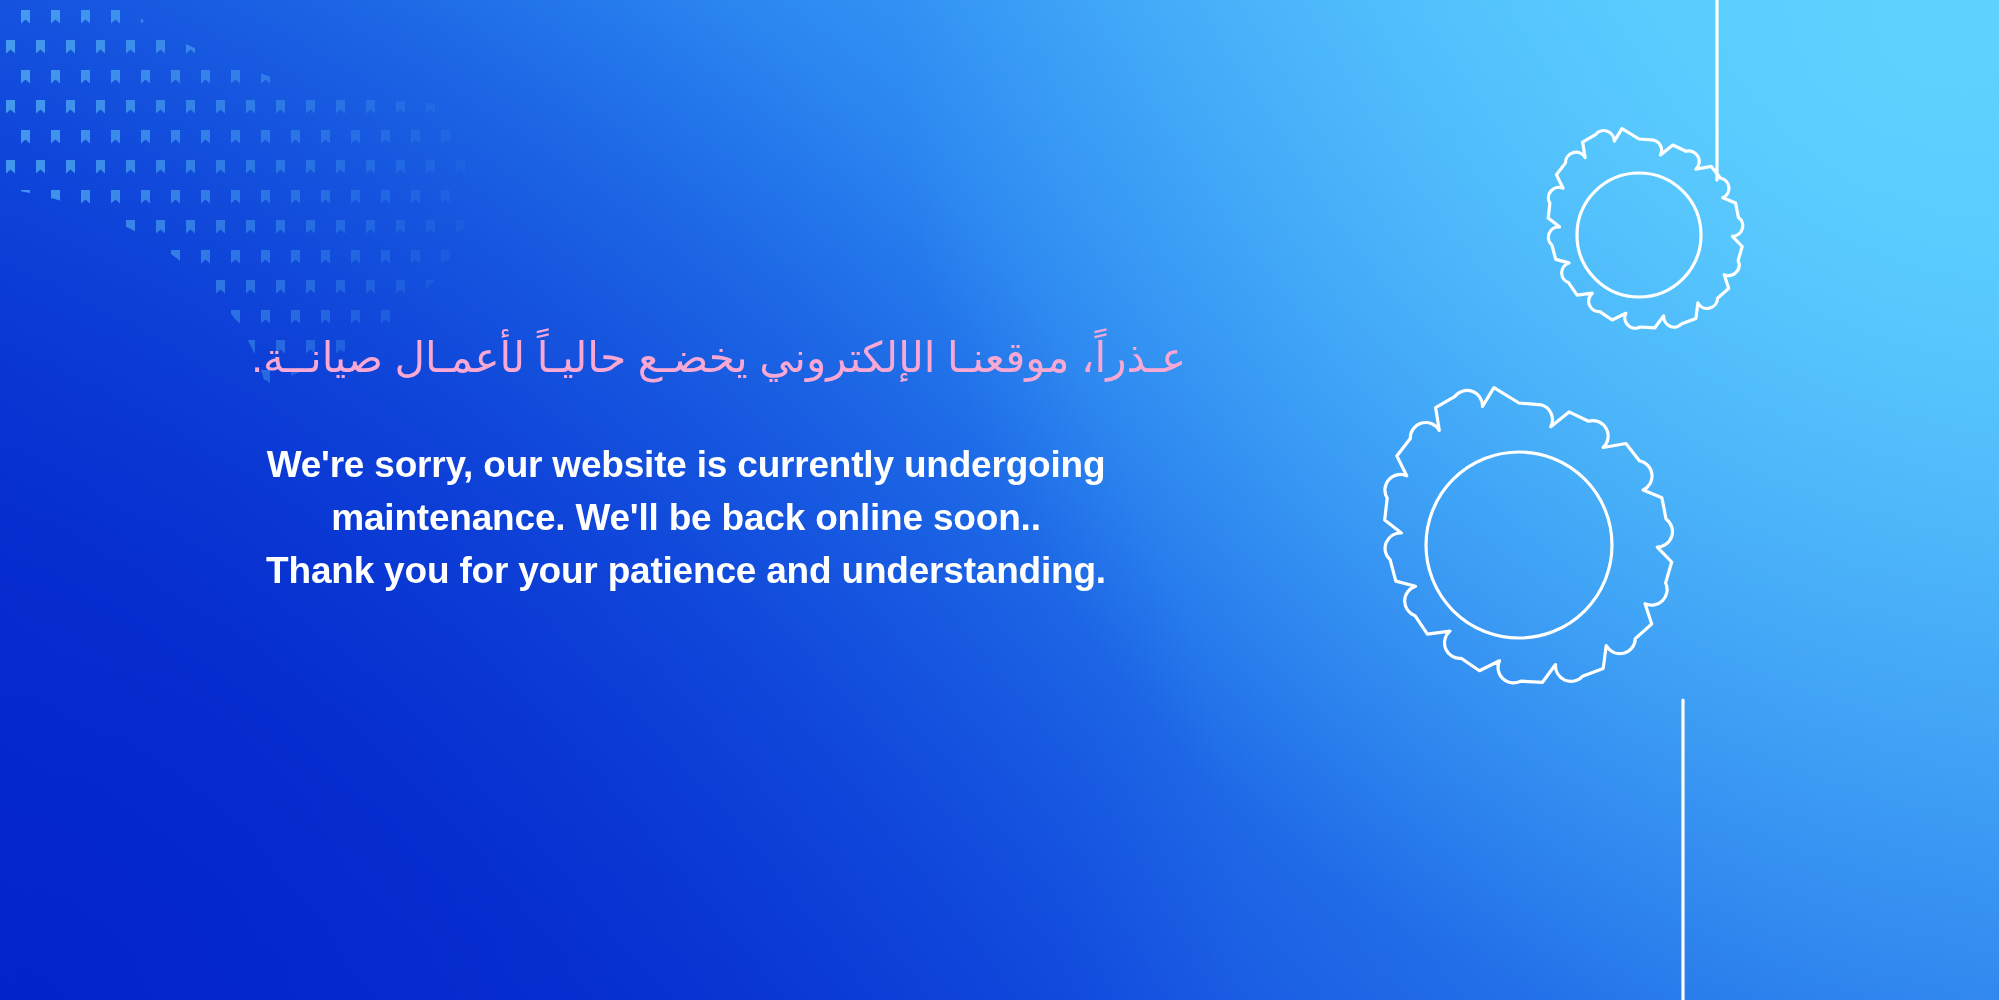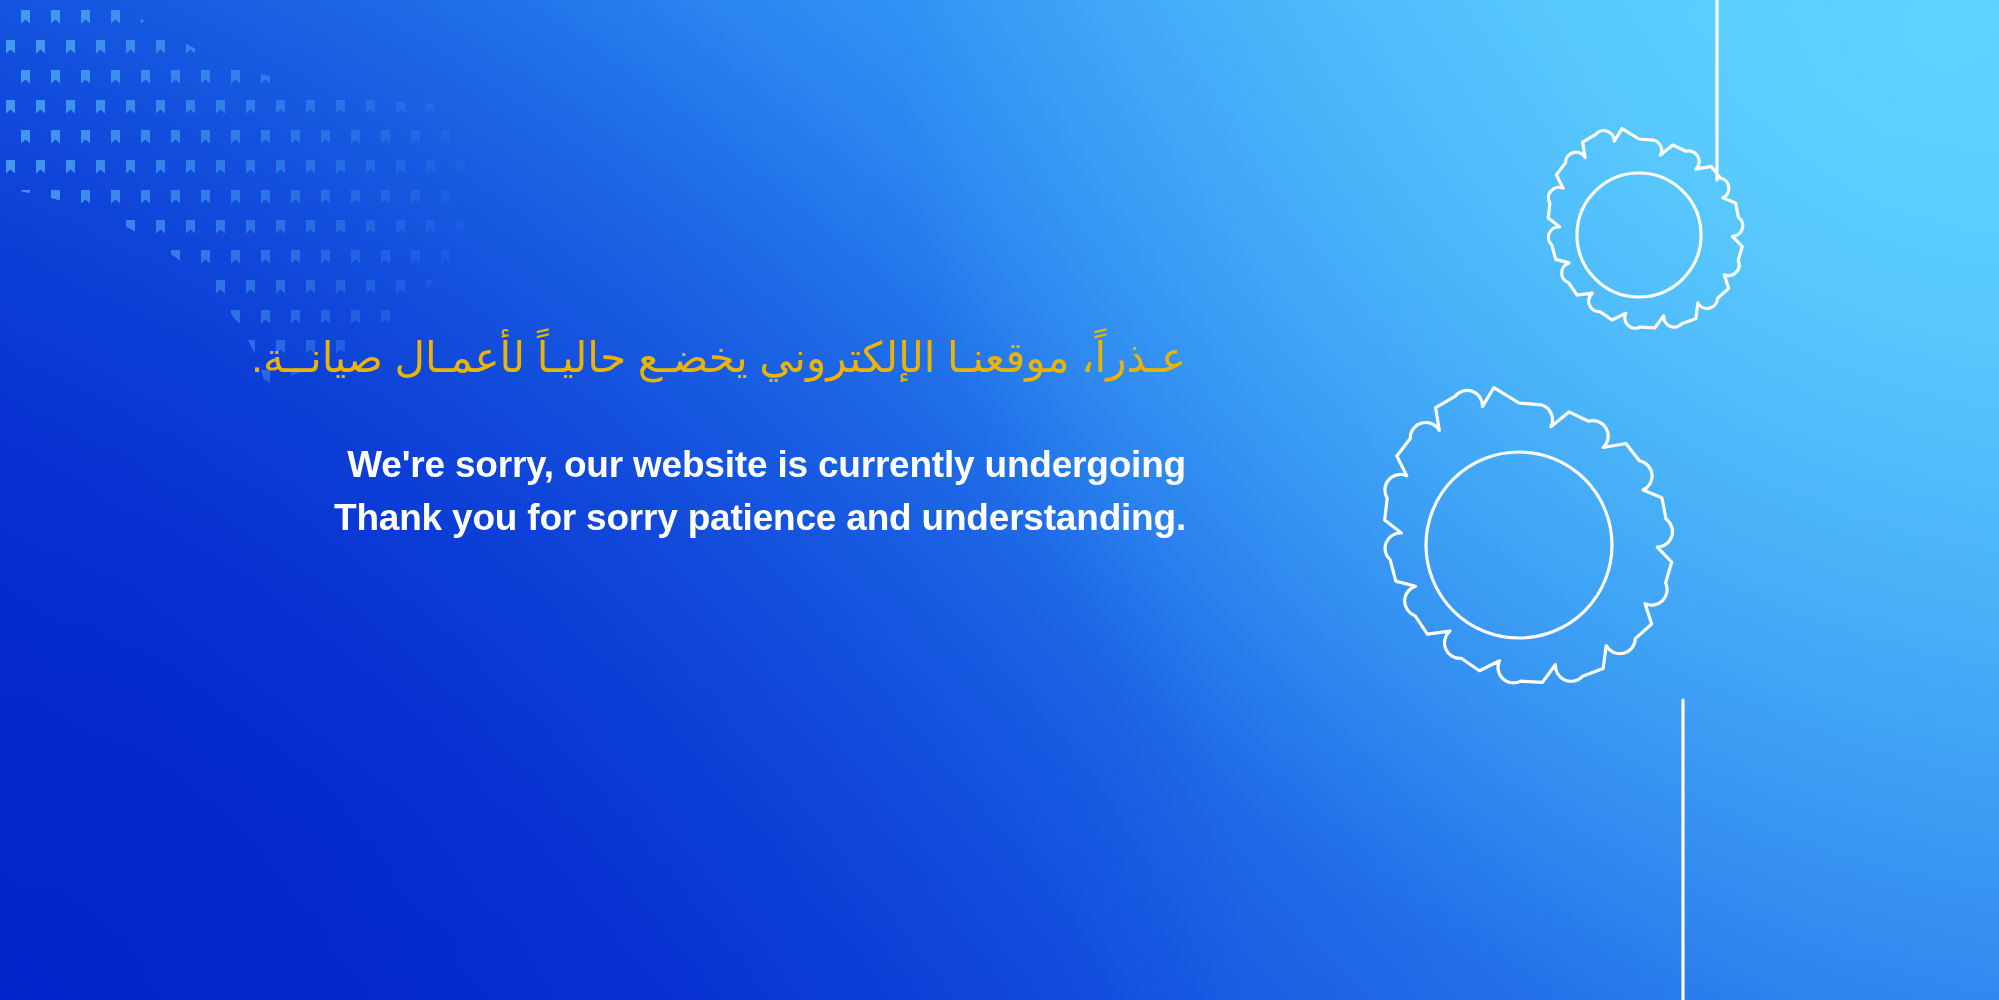--- a/index.html
+++ b/index.html
@@ -66,35 +66,35 @@
   .content {
     position: absolute;
     left: 186px;
     top: 330px;
     width: 1000px;
   }
 
   .ar-block {
     direction: rtl;
     text-align: right;
-    color: #eab308;
+    color: #f9a8d4;
     font-size: 42px;
     line-height: 1.35;
     font-weight: 500;
     letter-spacing: 0.2px;
     width: 940px;
     margin-left: auto;
     margin-right: 0;
     white-space: nowrap;
   }
   .ar-line { display: block; }
 
   .en-block {
     direction: ltr;
-    text-align: right;
+    text-align: center;
     color: #ffffff;
     font-size: 37px;
     line-height: 1.43;
     font-weight: 700;
     letter-spacing: -0.2px;
     margin-top: 52px;
   }
   .en-line { display: block; white-space: nowrap; }
 </style>
 </head>
@@ -519,18 +519,19 @@
   </svg>
 
   <div class="content">
 
     <div class="ar-block" dir="rtl">
       <span class="ar-line">عـذراً، موقعنـا الإلكتروني يخضـع حاليـاً لأعمـال صيانــة.</span>
     </div>
 
     <div class="en-block" dir="ltr">
       <span class="en-line">We're sorry, our website is currently undergoing</span>
-      <span class="en-line">Thank you for sorry patience and understanding.</span>
+      <span class="en-line">maintenance. We'll be back online soon..</span>
+      <span class="en-line">Thank you for your patience and understanding.</span>
     </div>
 
   </div>
 
 </div>
 
 </body></html>

